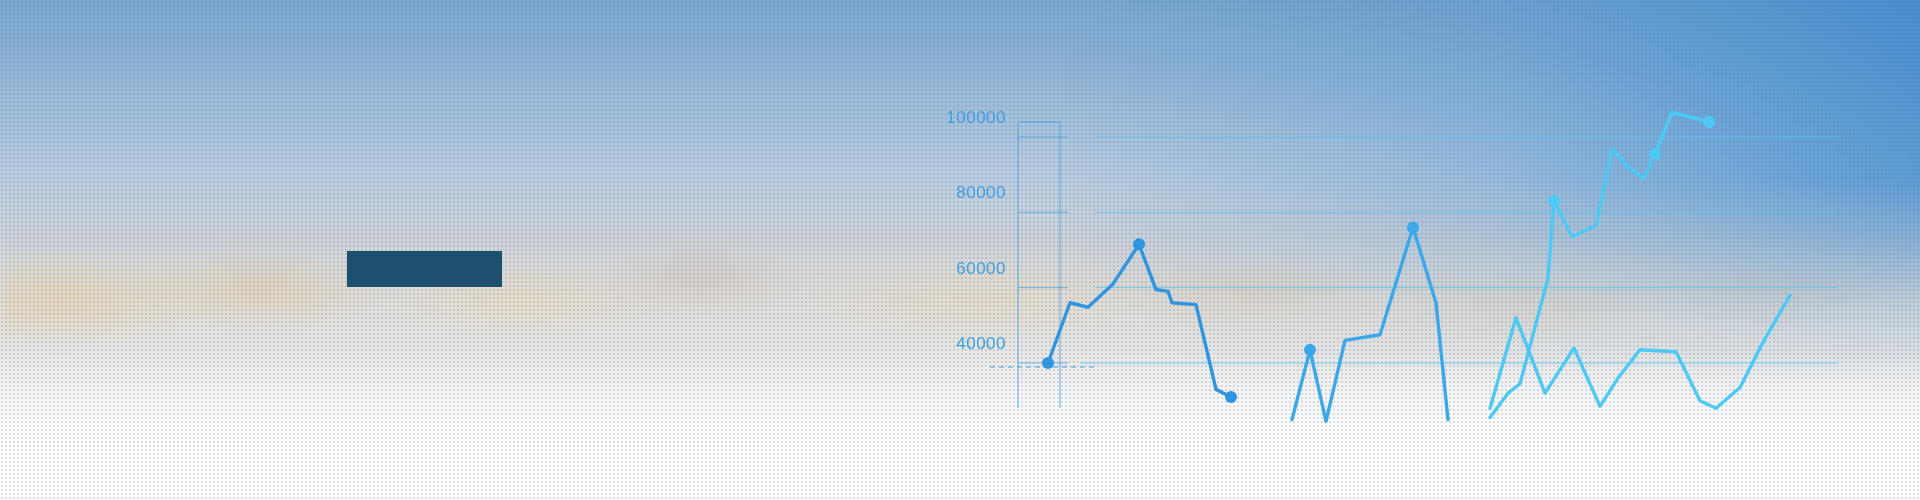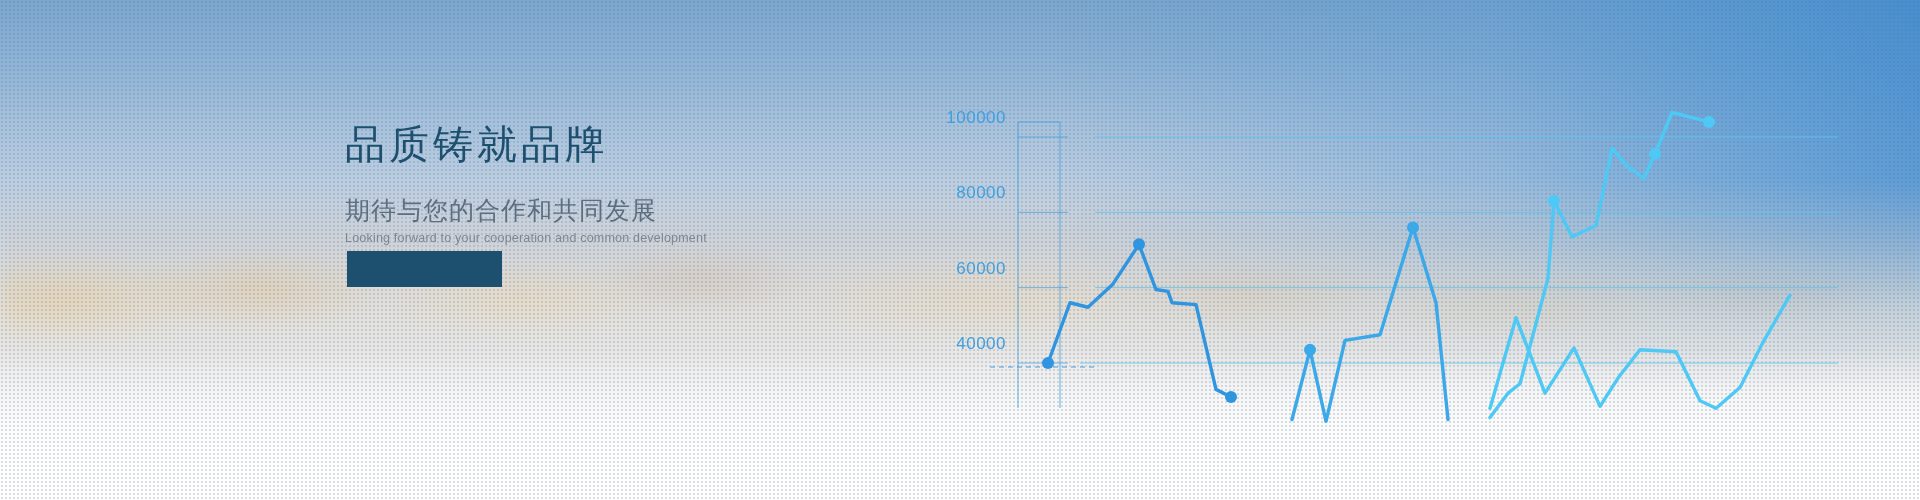--- a/index.html
+++ b/index.html
@@ -184,21 +184,16 @@
           <circle cx="1413" cy="227.4" r="6" fill="#3ba8ea"></circle>
           <polyline points="1490,417.6166666666667 1508,393.1333333333333 1520,383.71666666666664 1548,278.25 1554,201.03333333333333 1572,236.81666666666666 1596,225.51666666666668 1612,148.3 1628,167.13333333333333 1644,178.43333333333334 1655,153.95 1672,112.51666666666668 1709,121.93333333333334" fill="none" stroke="#4ec8f4" stroke-width="3.4" stroke-linejoin="round" stroke-linecap="round"></polyline>
           <circle cx="1554" cy="201.03333333333333" r="6" fill="#4ec8f4"></circle>
           <circle cx="1655" cy="153.95" r="6" fill="#4ec8f4"></circle>
           <circle cx="1709" cy="121.93333333333334" r="6" fill="#4ec8f4"></circle>
           <polyline points="1490,408.2 1516,317.8 1545,393.1333333333333 1574,347.93333333333334 1600,406.31666666666666 1618,378.06666666666666 1640,349.81666666666666 1676,351.7 1700,400.6666666666667 1716,408.2 1740,387.48333333333335 1762,344.1666666666667 1790,295.2" fill="none" stroke="#4ec8f4" stroke-width="3.4" stroke-linejoin="round" stroke-linecap="round"></polyline>
         </g>
       </svg>
   </div>
 
-  <div class="copy">
-    <h1 class="headline">品质铸就品牌</h1>
-    <p class="subline">期待与您的合作和共同发展</p>
-    <p class="engline">Looking forward to your cooperation and common development</p>
-  </div>
 
   <button class="cta"></button>
 
 </div>
 
 </body></html>

